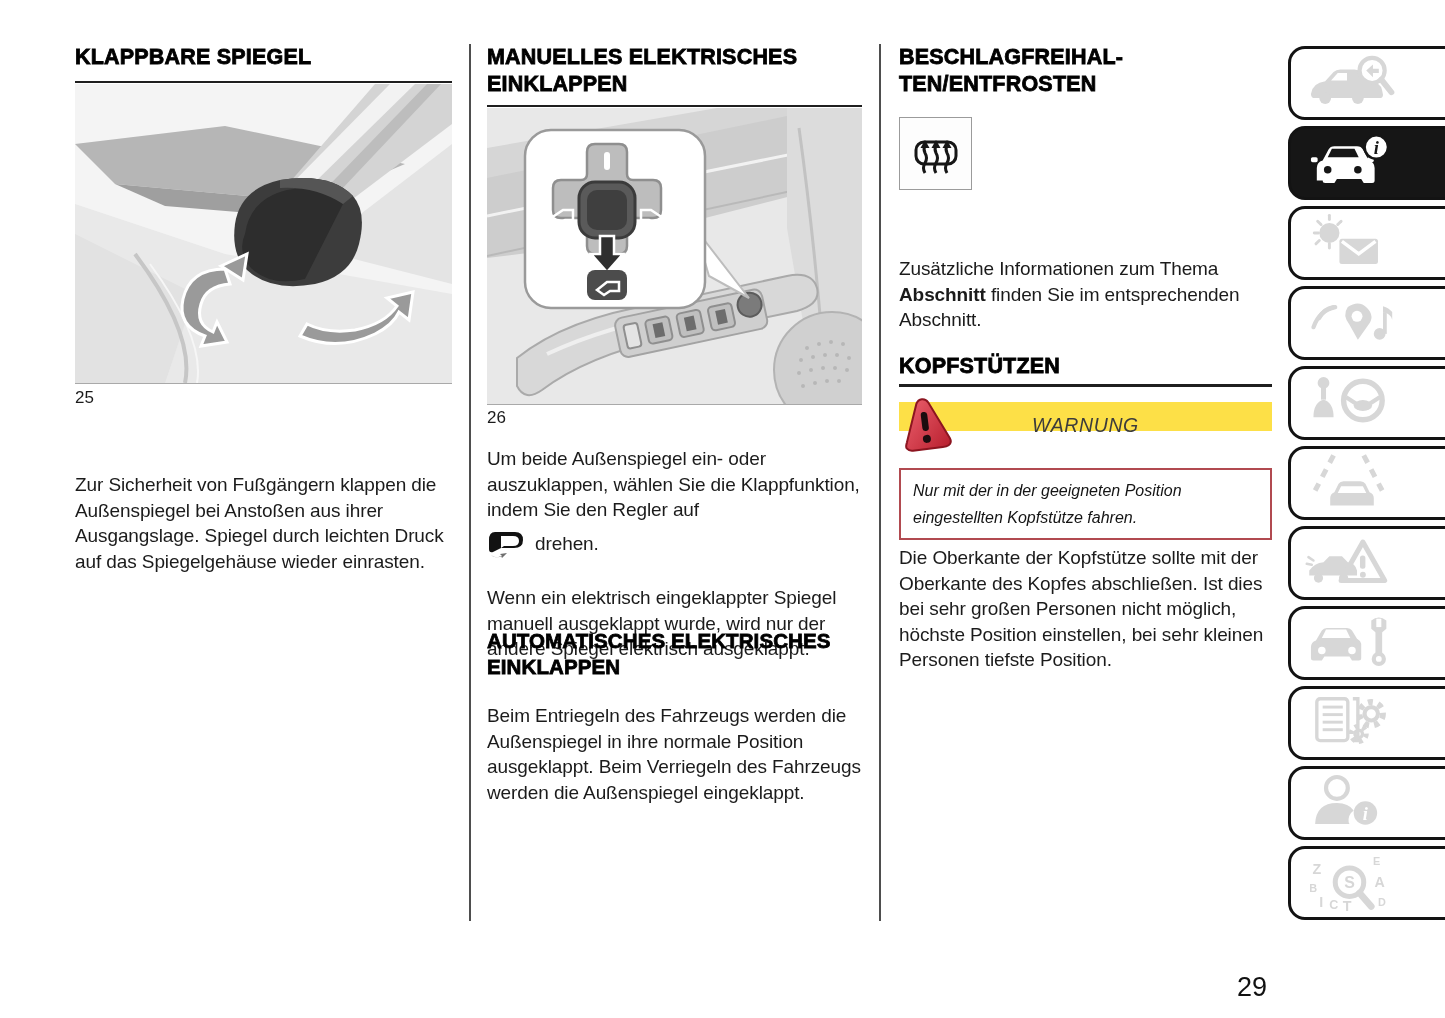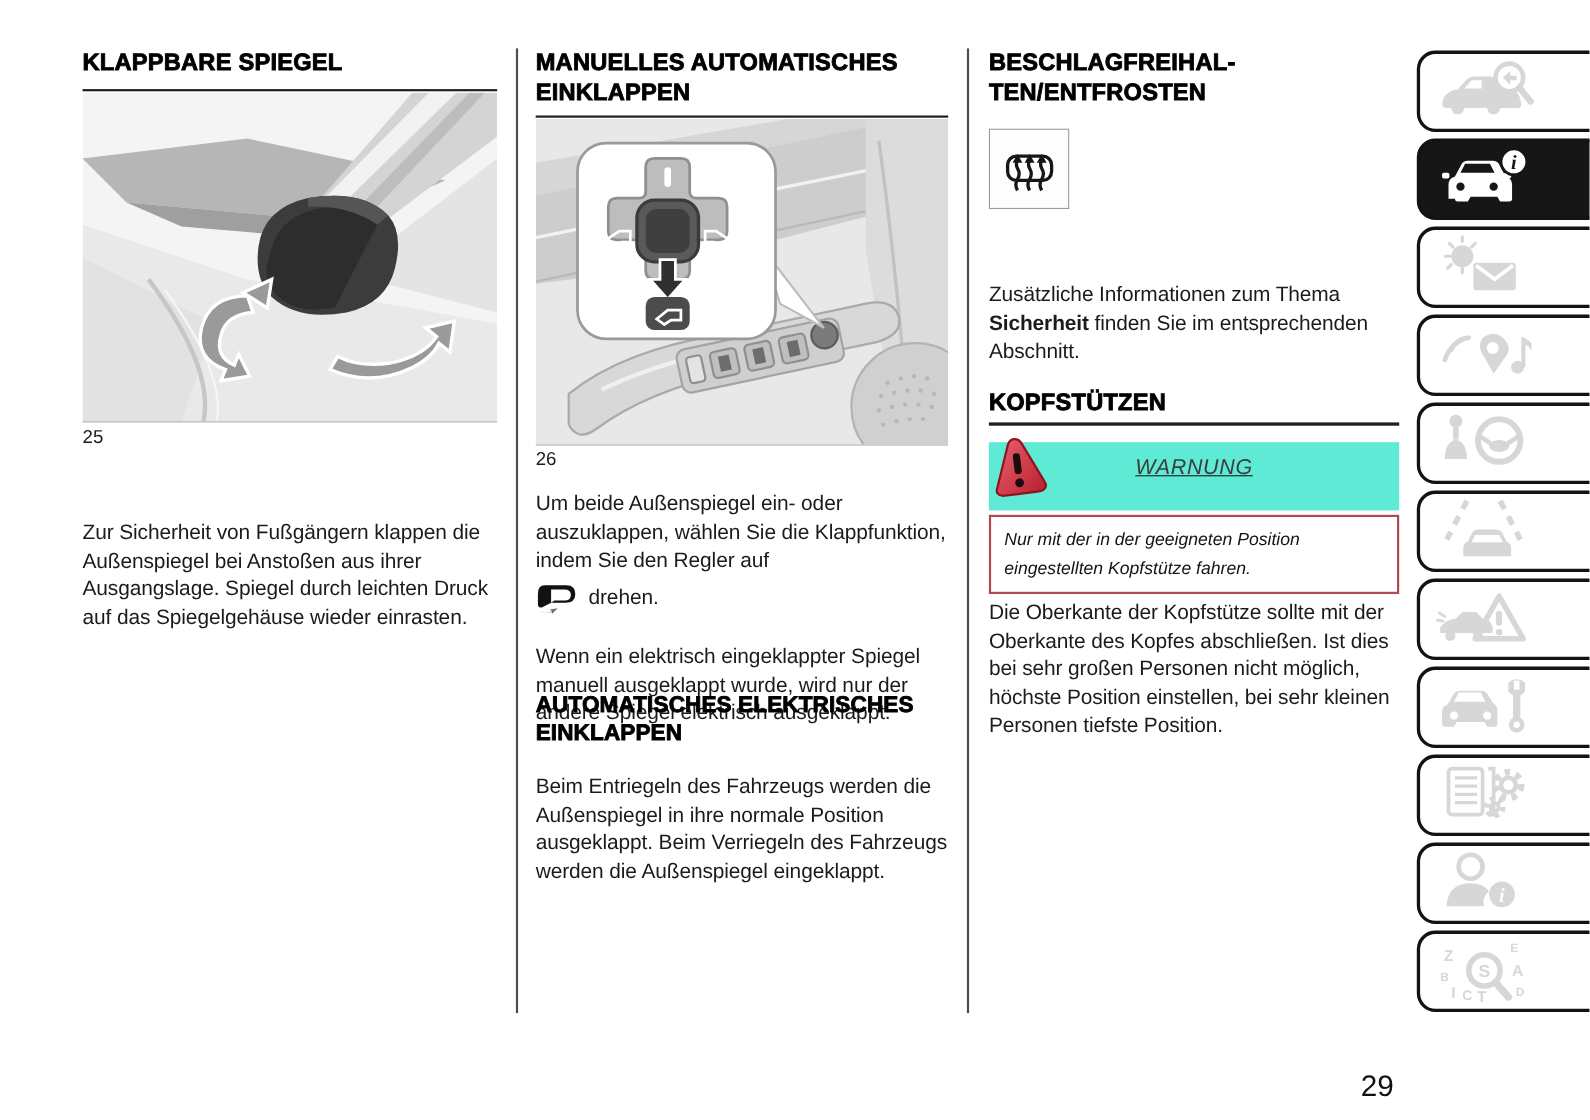--- a/index.html
+++ b/index.html
@@ -16,21 +16,21 @@
   .h-sub{
     font-size:20.5px;line-height:26px;font-weight:700;color:#000;
     letter-spacing:.1px;-webkit-text-stroke:.8px #000;
   }
   .rule{background:#1f1f1f;height:2px;}
   .body-p{font-size:19px;line-height:25.5px;letter-spacing:-.1px;color:#1b1b1b;margin:0;}
   .caption{font-size:17px;color:#1b1b1b;}
   .vdivider{width:2px;background:#4e4e4e;}
   .figure{border-bottom:1px solid #a9a9a9;overflow:hidden;background:#fff;}
   
-  .warn-bar{background:#5eead4;height:62px;text-decoration:underline;}
+  .warn-bar{background:#fde047;height:29px;}
   .warn-label{
     font-style:italic;font-size:19.5px;color:#3c3c3c;letter-spacing:.6px;
     text-align:center;line-height:47px;
   }
   .warn-box{border:2px solid #b14a50;background:#fff;}
   .warn-box p{font-style:italic;font-size:16px;line-height:27px;margin:0;padding:7px 12px;color:#141414;}
   
   .defrost-box{width:71px;height:71px;border:1px solid #9b9b9b;background:#fdfdfd;
     display:flex;align-items:center;justify-content:center;}
   
@@ -83,21 +83,21 @@
     </svg>
   </div>
   <div class="abs caption" style="top:388px;">25</div>
 
   <p class="abs body-p" style="top:432px;width:377px;margin-top:40px;">Zur Sicherheit von Fußgängern klappen die Außenspiegel bei Anstoßen aus ihrer Ausgangslage. Spiegel durch leichten Druck auf das Spiegelgehäuse wieder einrasten.</p>
 </div>
 
 <div class="abs vdivider" style="left:469px;top:44px;height:877px;"></div>
 
 <div class="abs" style="left:487px;top:0;width:375px;">
-  <div class="abs h-section" style="top:44px;width:375px;">MANUELLES AUTOMATISCHES EINKLAPPEN</div>
+  <div class="abs h-section" style="top:44px;width:375px;">MANUELLES ELEKTRISCHES EINKLAPPEN</div>
   <div class="abs rule" style="top:105px;width:375px;"></div>
 
   <div class="abs figure" style="top:108px;width:375px;height:296px;">
     <svg width="375" height="296" viewBox="0 0 375 296">
       <rect width="375" height="296" fill="#e8e8e8"></rect>
 
       <polygon points="0,40 230,0 375,0 375,30 80,95 0,110" fill="#d6d6d6"></polygon>
       <polygon points="0,70 300,8 375,40 375,70 120,135 0,150" fill="#cdcdcd"></polygon>
       <path d="M0 108 L375 32" stroke="#f2f2f2" stroke-width="3"></path>
       <path d="M0 148 L375 68" stroke="#b9b9b9" stroke-width="2"></path>
@@ -205,21 +205,21 @@
           <polygon points="16,13 11.5,21 20.5,21"></polygon>
           <polygon points="27,13 22.5,21 31.5,21"></polygon>
           <polygon points="38,13 33.5,21 42.5,21"></polygon>
         </g>
       </svg>
     </div>
   </div>
 
   <p class="abs body-p" style="top:256px;width:373px;">
     <span>Zusätzliche Informationen zum Thema</span>
-    <b>Sicherheit</b>
+    <b>Abschnitt</b>
     <span>finden Sie im entsprechenden Abschnitt.</span>
   </p>
 
   <div class="abs h-section" style="top:353px;width:373px;">KOPFSTÜTZEN</div>
   <div class="abs rule" style="top:384px;width:373px;height:2.5px;"></div>
 
   <div class="abs warn-bar" style="top:402px;width:373px;">
     <div class="warn-label">WARNUNG</div>
     <svg class="abs" width="58" height="64" viewBox="0 0 58 64" style="left:-3px;top:-9px;">
       <defs>

